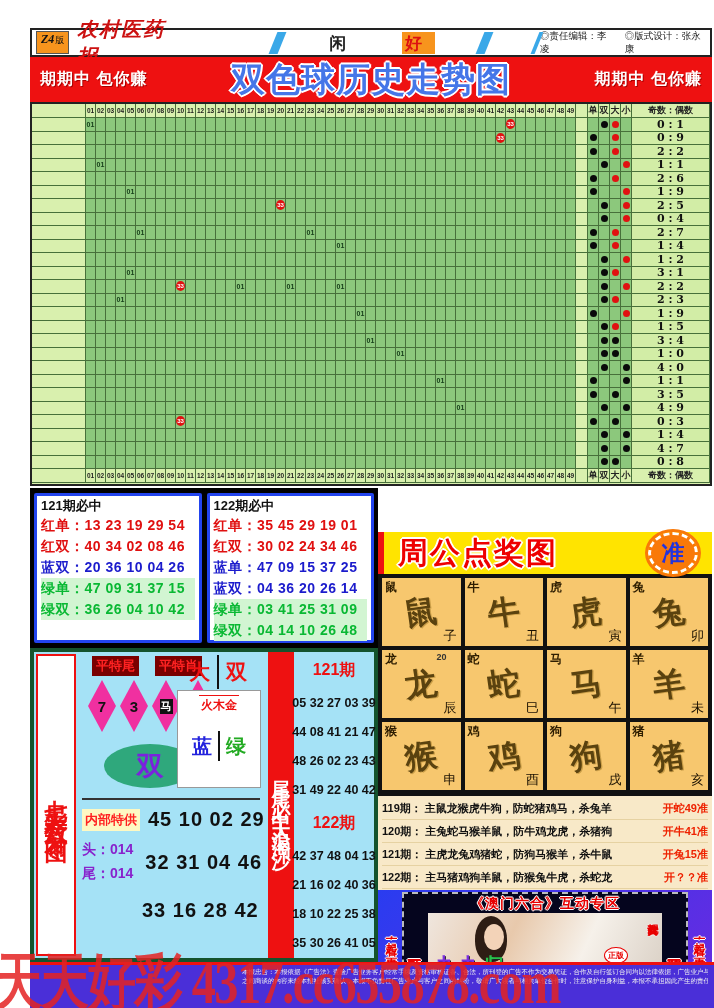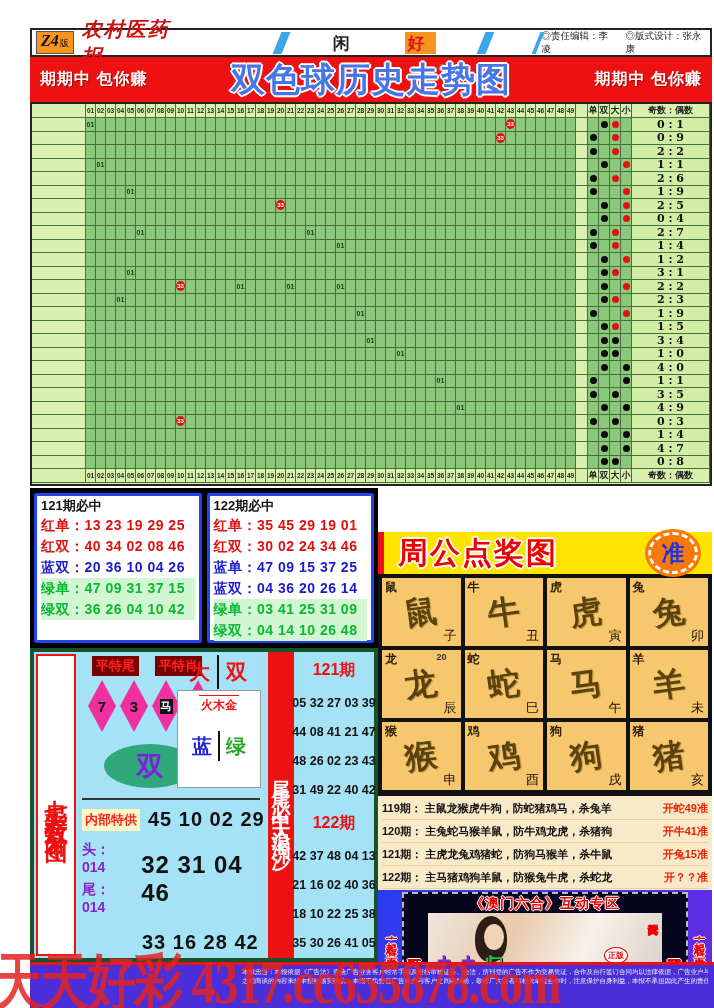--- a/index.html
+++ b/index.html
@@ -4,21 +4,21 @@
 <style>
   html,body{margin:0;padding:0;background:#fff;}
   #page{position:relative;width:714px;height:1008px;background:#fff;overflow:hidden;
         font-family:"Liberation Sans",sans-serif;}
 
   
   .masthead{position:absolute;left:30px;top:28px;width:682px;height:29px;box-sizing:border-box;
     border:2px solid #222;background:#fff;display:flex;align-items:center;}
   .edition-box{background:#f7941d;border:1px solid #555;margin-left:4px;padding:0 4px;height:21px;
     display:flex;align-items:baseline;font-family:"Liberation Serif",serif;}
-  .edition-main{font-weight:bold;font-style:italic;font-size:16px;color:#111;}
+  .edition-main{font-weight:bold;font-style:italic;font-size:12px;color:#111;}
   .edition-suffix{font-size:9px;color:#111;margin-left:1px;}
   .paper-name{color:#cc1111;font-weight:bold;font-style:italic;font-size:20px;margin-left:8px;
     font-family:"Liberation Serif",serif;letter-spacing:2px;}
   .mast-center{display:flex;margin-left:95px;height:22px;gap:44px;}
   .slash{width:12px;height:22px;background:#3aa8e8;transform:skewX(-22deg);margin:0 1px;}
   .slash.small{width:6px;}
   .mast-xianqing{font-family:"Liberation Serif",serif;font-size:17px;color:#222;font-weight:bold;
     padding:0 2px;letter-spacing:1px;}
   .mast-haocai{background:#f7941d;color:#d11;font-family:"Liberation Serif",serif;font-size:17px;
     font-weight:bold;padding:0 3px;letter-spacing:1px;}
@@ -162,21 +162,21 @@
     align-items:center;justify-content:center;margin:12px 0 0 26px;}
   .qx-ellipse span{color:#7a22dd;font-weight:bold;font-size:27px;
     font-family:"Liberation Serif",serif;}
   .qx-divider{border-top:2px solid #333;margin:10px 8px 0 4px;}
   .qx-neibu{display:flex;align-items:center;margin:8px 0 0 4px;}
   .qx-neibu-label{background:#fef9c3;color:#ff2222;font-weight:bold;font-size:13px;padding:2px 3px;}
   .qx-neibu-nums{color:#111;font-weight:bold;font-size:20px;margin-left:8px;letter-spacing:1px;}
   .qx-tw{display:flex;margin:10px 0 0 4px;}
   .qx-tw-left{display:flex;flex-direction:column;gap:6px;}
   .qx-tw-row{color:#8822cc;font-weight:bold;font-size:14px;}
-  .qx-nums2{color:#111;font-weight:bold;font-size:24px;margin:10px 0 0 12px;letter-spacing:1px;}
+  .qx-nums2{color:#111;font-weight:bold;font-size:20px;margin:10px 0 0 12px;letter-spacing:1px;}
   .qx-nums3{color:#111;font-weight:bold;font-size:20px;margin:16px 0 0 64px;letter-spacing:1px;}
   .qx-redstrip{width:26px;background:#e11;display:flex;align-items:center;justify-content:center;}
   .qx-red-txt{color:#fff;font-weight:bold;font-size:19px;letter-spacing:10px;
     font-family:"Liberation Serif",serif;}
   .qx-numscol{width:80px;background:#a5e2f6;display:flex;flex-direction:column;
     justify-content:space-around;align-items:center;}
   .qx-col-title{color:#e11;font-weight:bold;font-size:16px;}
   .qx-col-row{color:#111;font-weight:bold;font-size:12.5px;white-space:nowrap;}
 
   
@@ -1986,21 +1986,21 @@
         <div class="gc dotc">双</div>
         <div class="gc dotc">大</div>
         <div class="gc dotc">小</div>
         <div class="gc ratio">奇数：偶数</div>
       </div>
     </div>
 
   <div class="mid-left">
       <div class="pred-box">
         <div class="pred-title">121期必中</div>
-        <div class="pred-row red">红单：13 23 19 29 25</div>
+        <div class="pred-row red">红单：13 23 19 29 54</div>
         <div class="pred-row red">红双：40 34 02 08 46</div>
         <div class="pred-row blue">蓝双：20 36 10 04 26</div>
         <div class="pred-row green">绿单：47 09 31 37 15</div>
         <div class="pred-row green">绿双：36 26 04 10 42</div>
       </div>
       <div class="pred-box">
         <div class="pred-title">122期必中</div>
         <div class="pred-row red">红单：35 45 29 19 01</div>
         <div class="pred-row red">红双：30 02 24 34 46</div>
         <div class="pred-row blue">蓝单：47 09 15 37 25</div>

